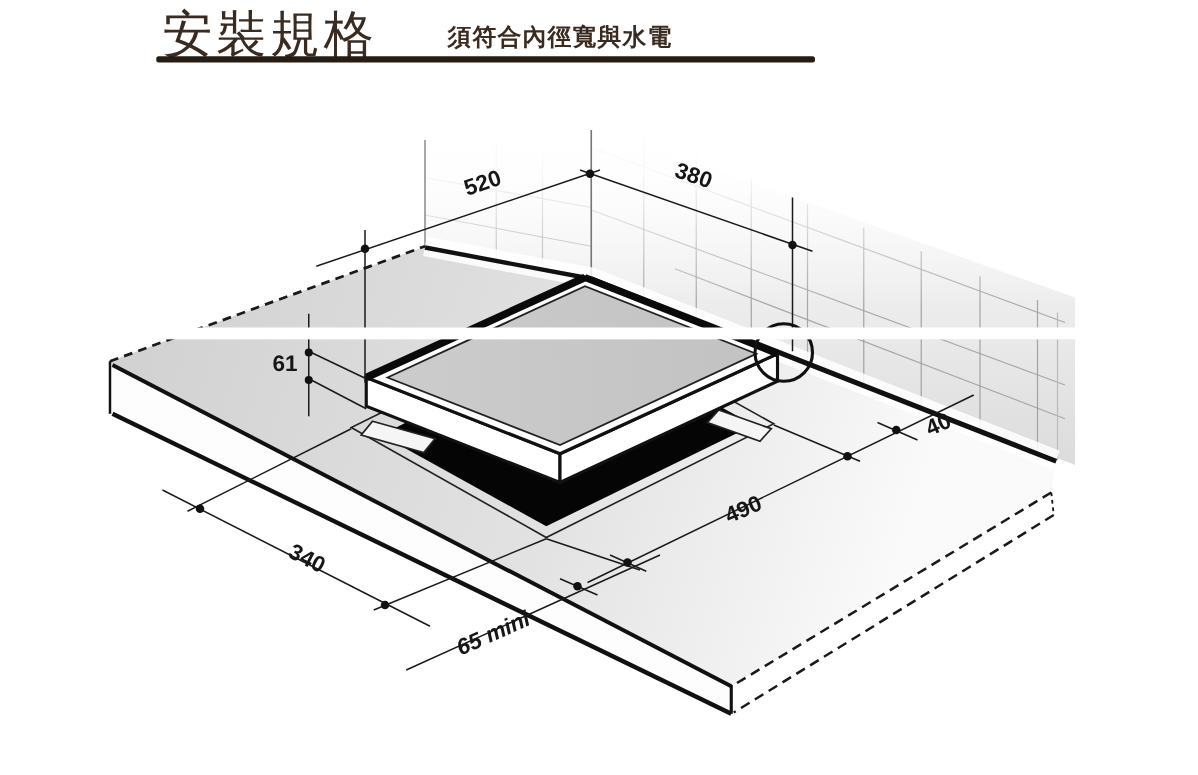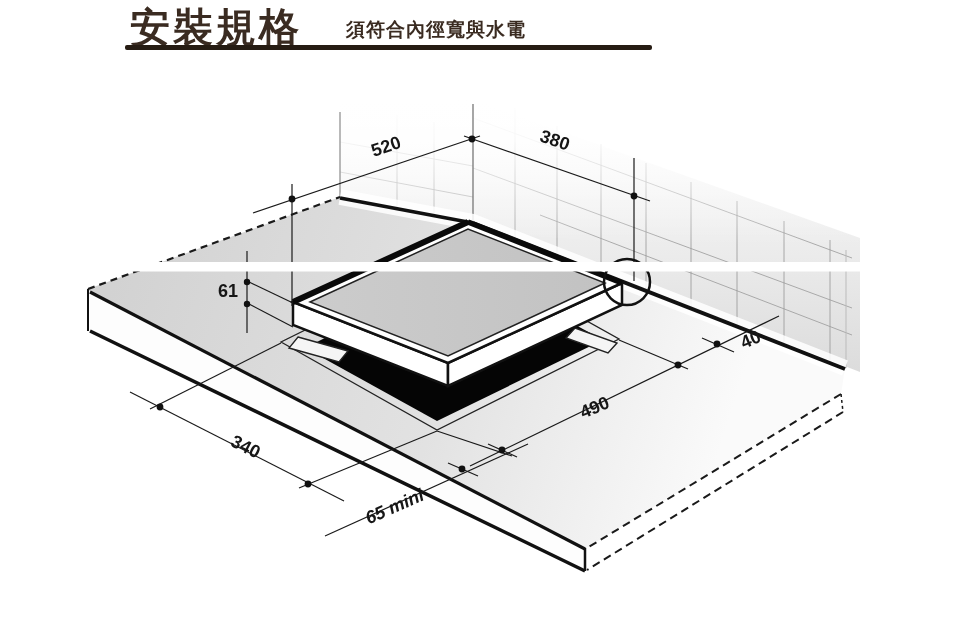--- a/index.html
+++ b/index.html
@@ -1,21 +1,21 @@
 <!DOCTYPE html>
 <html><head>
 <meta charset="utf-8">
 <style>
   html,body{margin:0;padding:0;background:#ffffff;}
   body{width:958px;height:620px;position:relative;overflow:hidden;
        font-family:"Liberation Sans", sans-serif;}
   .header{position:absolute;left:0;top:0;width:958px;height:60px;}
-  .title{position:absolute;left:130px;top:0px;font-size:40px;font-weight:bold;
+  .title{position:absolute;left:130px;top:0px;font-size:40px;font-weight:normal;
          letter-spacing:3px;color:#3a2b21;}
-  .subtitle{position:absolute;left:346px;top:17px;font-size:19px;font-weight:bold;
+  .subtitle{position:absolute;left:358px;top:17px;font-size:19px;font-weight:bold;
             letter-spacing:1px;color:#3a2b21;}
   .rule{position:absolute;left:125px;top:45px;width:527px;height:5px;
         background:#261c13;border-radius:2px;}
   svg{position:absolute;left:0;top:0;}
   svg text{font-family:"Liberation Sans", sans-serif;font-weight:bold;fill:#161616;}
   .dimlabel{font-size:18px;}
 </style>
 </head>
 <body>
 

